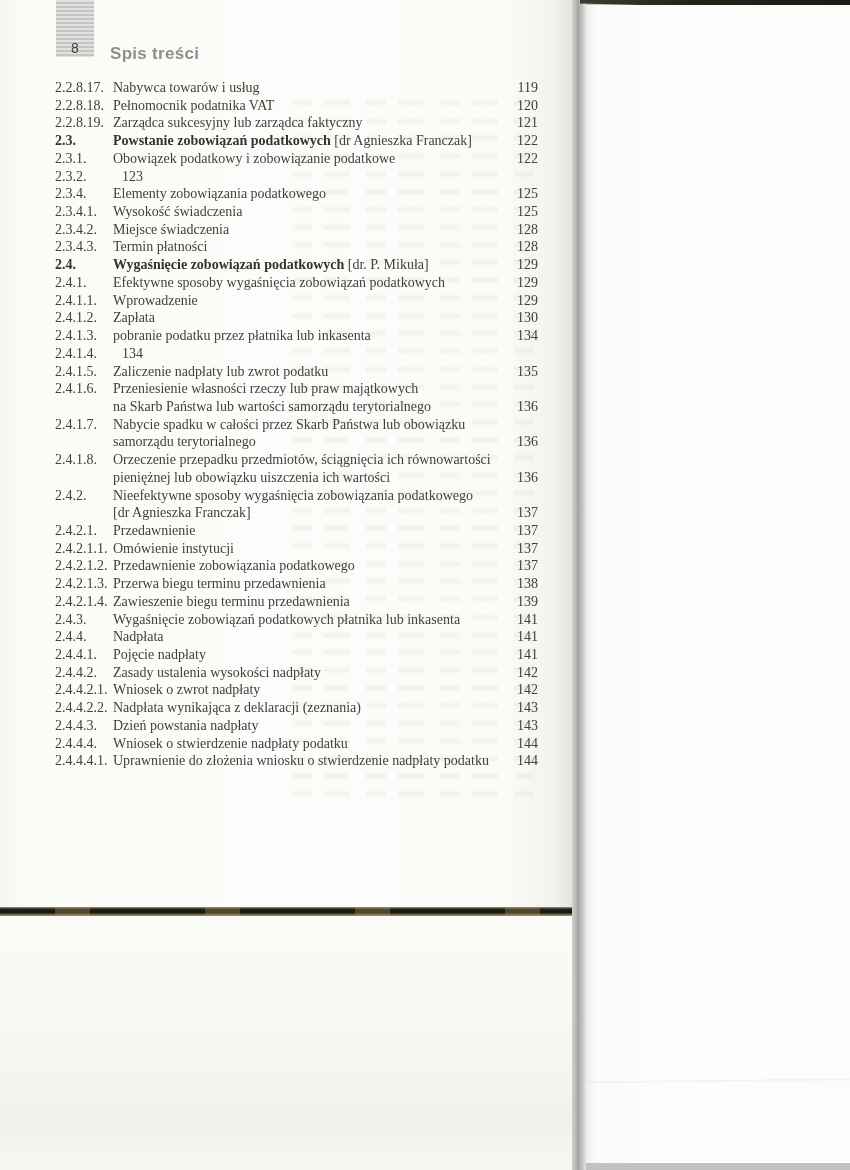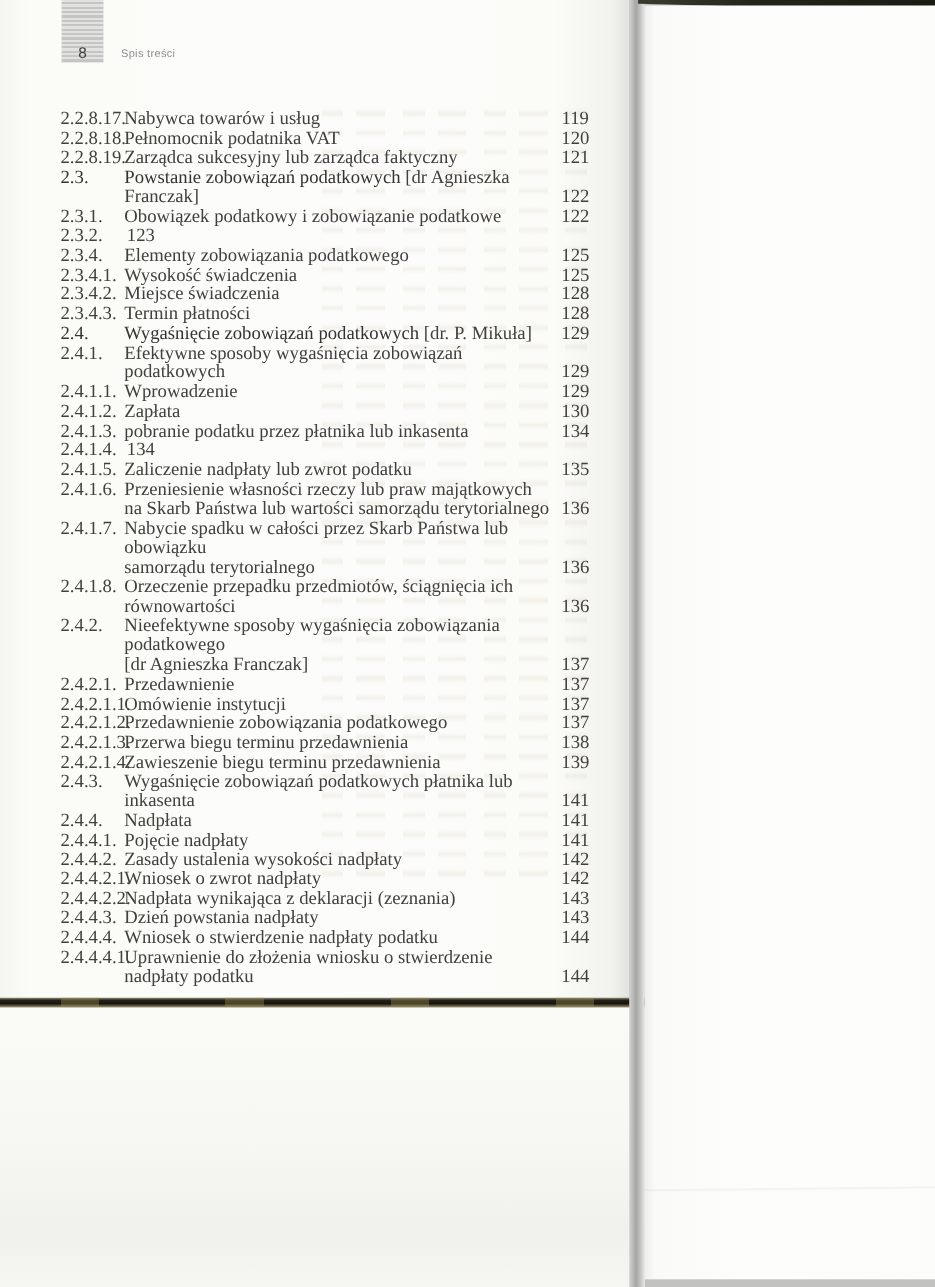--- a/index.html
+++ b/index.html
@@ -20,33 +20,34 @@
       repeating-linear-gradient(180deg, rgba(255,255,255,.45) 0 2px, rgba(0,0,0,.03) 2px 4px),
       #cbcbc9;
     display:flex;align-items:flex-end;justify-content:center;
     box-sizing:border-box;padding-bottom:1px;
   }
   .pagenum-block .num8{
     font-family:"Liberation Sans",sans-serif;font-size:14px;color:#3e3e3c;
   }
   .header-title{
     position:absolute;left:110px;top:44px;
-    font-family:"Liberation Sans",sans-serif;font-size:10px;color:#8e8e8c;
+    font-family:"Liberation Sans",sans-serif;font-size:17px;color:#8e8e8c;
     letter-spacing:.3px;
+    font-weight:bold;
   }
   
   .toc{
-    position:absolute;left:55px;top:99px;width:483px;
-    font-size:17px;line-height:17.72px;color:#41403d;
+    position:absolute;left:55px;top:79px;width:483px;
+    font-size:14px;line-height:17.72px;color:#41403d;
   }
   .toc-row{display:flex;}
   .toc-row .num{flex:none;width:58px;}
   .toc-row .title{flex:1;padding-right:6px;}
-  .toc-row .page{flex:none;min-width:30px;text-align:center;align-self:flex-end;}
-  .bold{font-weight:normal;color:#34332f;}
+  .toc-row .page{flex:none;min-width:30px;text-align:right;align-self:flex-end;}
+  .bold{font-weight:bold;color:#34332f;}
   
   .ghost{
     position:absolute;left:292px;top:92px;width:246px;height:718px;
     background:repeating-linear-gradient(180deg,
       transparent 0px 9px,
       rgba(158,138,92,.20) 9px 13px,
       transparent 13px 17.72px);
     -webkit-mask-image:repeating-linear-gradient(90deg,#000 0 20px,transparent 20px 32px,#000 32px 58px,transparent 58px 74px);
     mask-image:repeating-linear-gradient(90deg,#000 0 20px,transparent 20px 32px,#000 32px 58px,transparent 58px 74px);
     filter:blur(1.4px);opacity:.5;pointer-events:none;
@@ -215,20 +216,21 @@
     <span class="title">
           <div>Nabycie spadku w całości przez Skarb Państwa lub obowiązku</div>
           <div>samorządu terytorialnego</div>
         </span>
     <span class="page">136</span>
   </div>
       <div class="toc-row">
     <span class="num">2.4.1.8.</span>
     <span class="title">
           <div>Orzeczenie przepadku przedmiotów, ściągnięcia ich równowartości</div>
+          <div>pieniężnej lub obowiązku uiszczenia ich wartości</div>
         </span>
     <span class="page">136</span>
   </div>
       <div class="toc-row">
     <span class="num">2.4.2.</span>
     <span class="title">
           <div>Nieefektywne sposoby wygaśnięcia zobowiązania podatkowego</div>
           <div>[dr Agnieszka Franczak]</div>
         </span>
     <span class="page">137</span>

